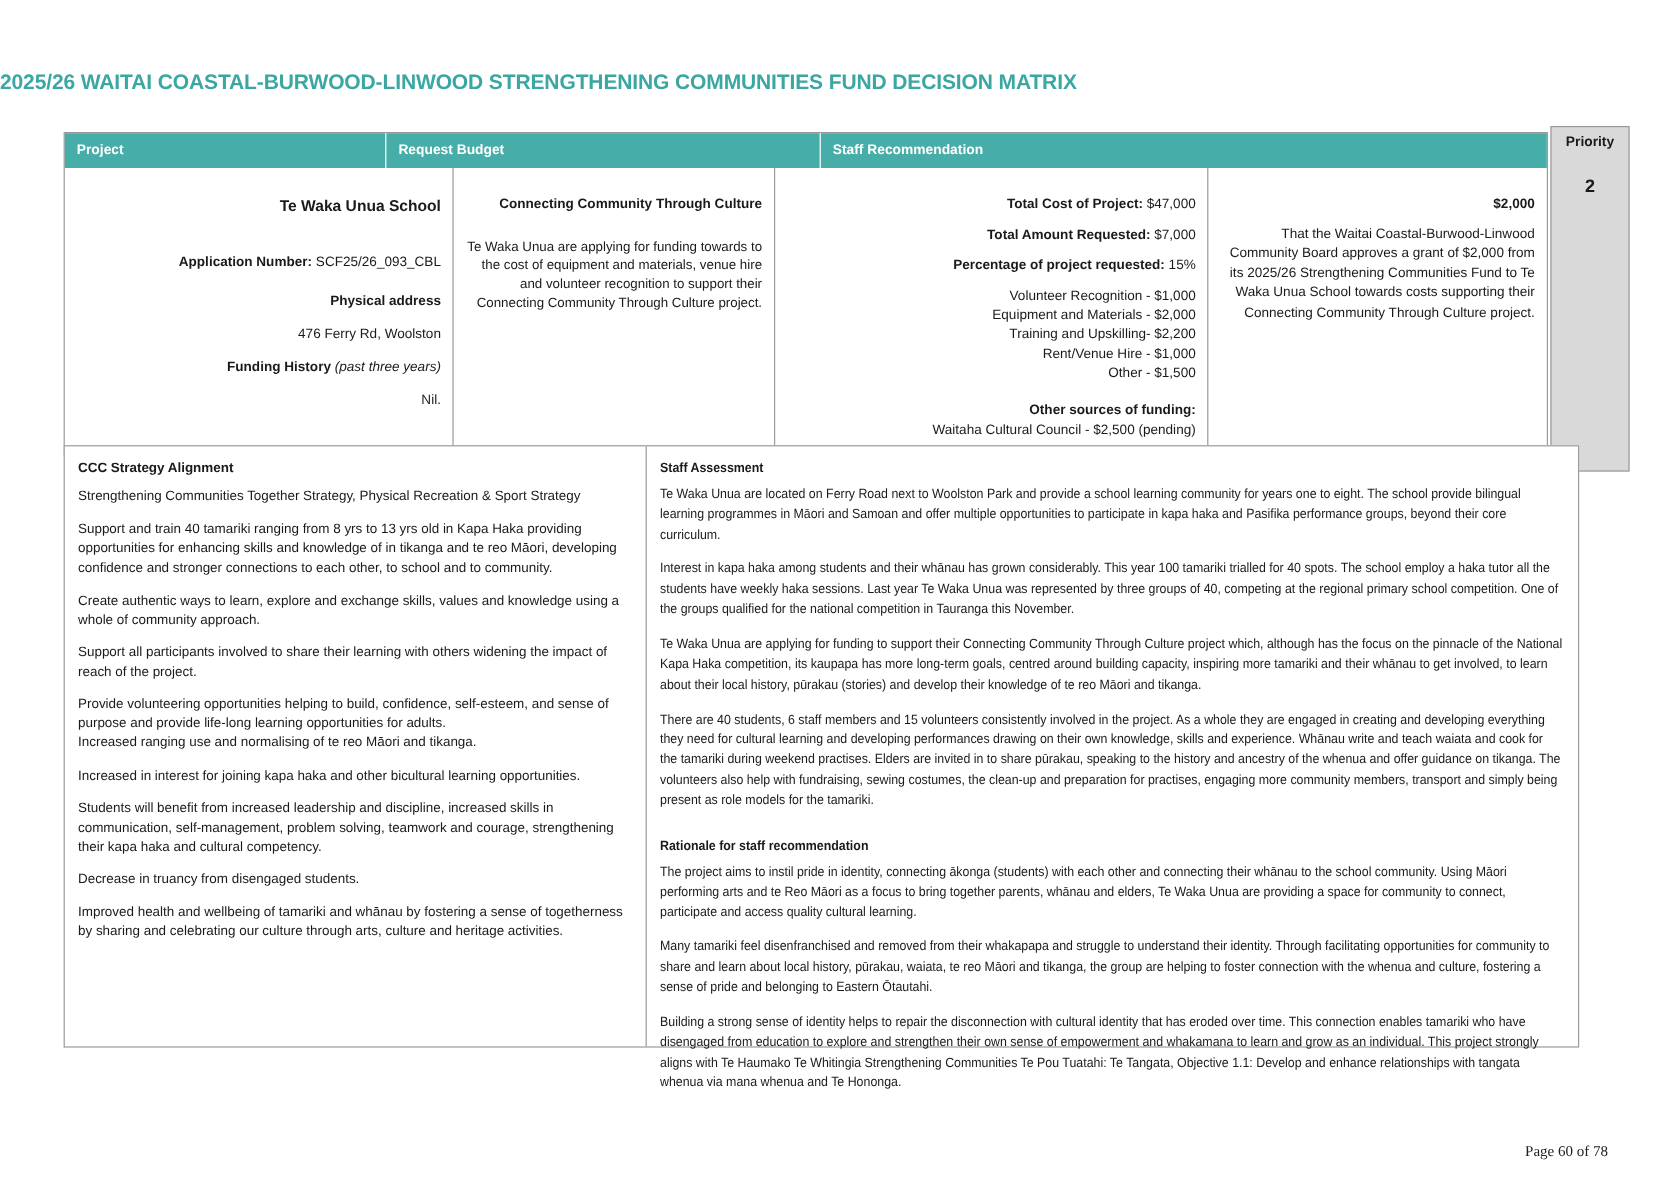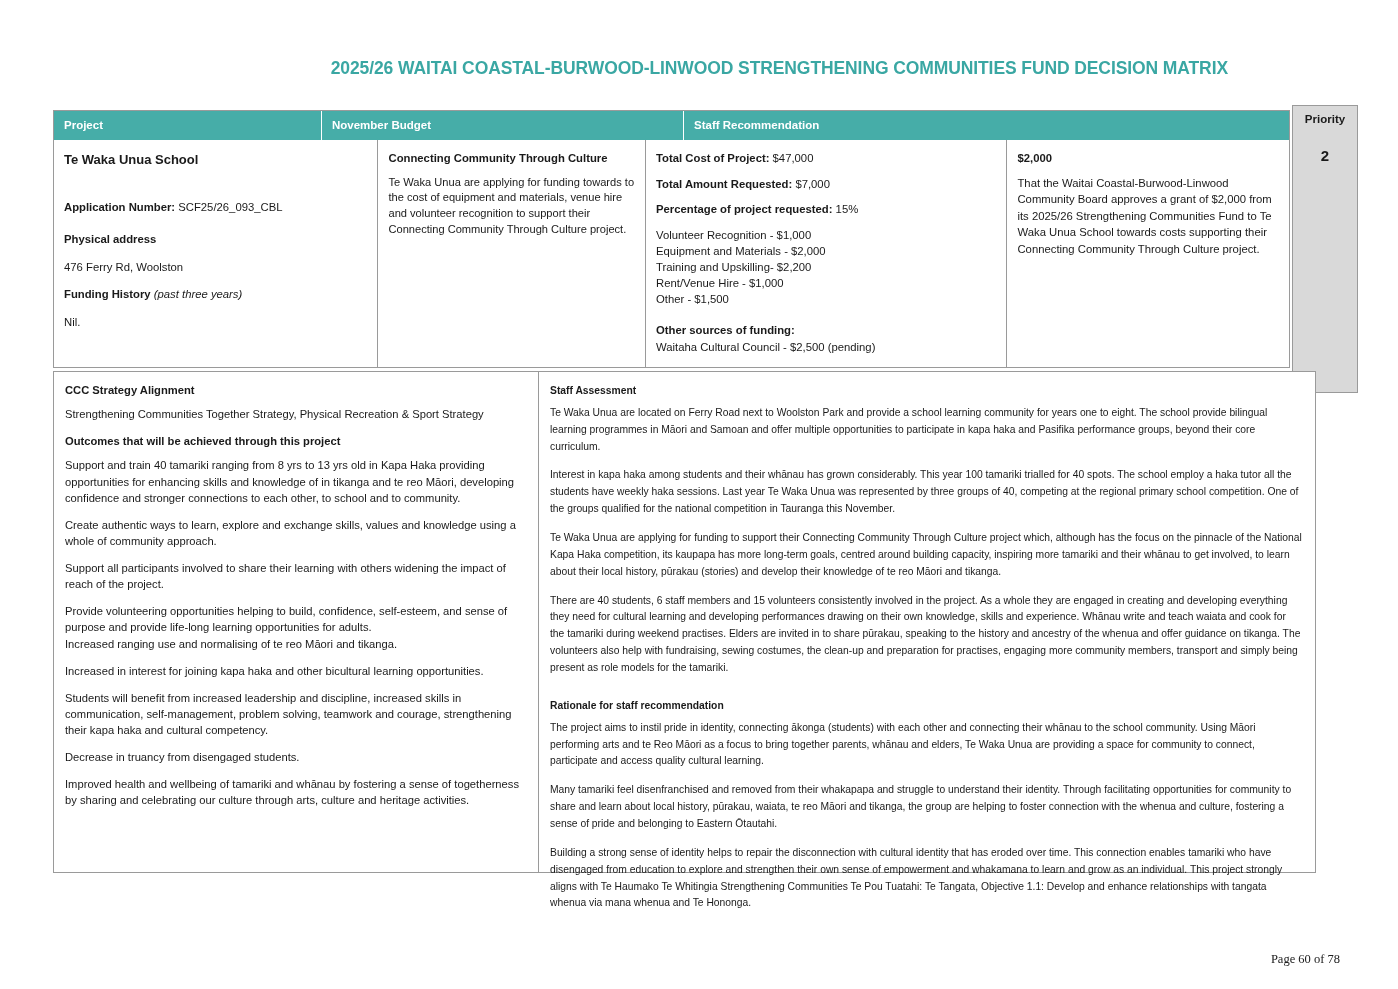--- a/index.html
+++ b/index.html
@@ -15,21 +15,21 @@
     width: 1398px;
     height: 989px;
     overflow: hidden;
   }
 
   
   .doc-title {
     position: absolute;
     left: 0; top: 58px;
     width: 1228px;
-    text-align: right;
+    text-align: left;
     font-size: 17.5px;
     font-weight: bold;
     letter-spacing: -0.1px;
     color: #3AA7A3;
   }
 
   
   .matrix {
     position: absolute;
     left: 53px; top: 110px;
@@ -51,38 +51,39 @@
     height: 29px;
     line-height: 29px;
     border-right: 1px solid #ffffff;
     overflow: hidden;
   }
   .matrix-head > div:last-child { border-right: none; }
 
   .matrix-body { display: flex; min-height: 210px; }
   .matrix-body > div {
     border-right: 1px solid #9a9a9a;
-    padding: 10px 10px 12px 10px;
+    padding: 22px 10px 12px 10px;
     font-size: 11.3px;
     line-height: 1.48;
+    text-align: right;
   }
   .matrix-body > div:last-child { border-right: none; }
 
   .c-org   { width: 325px; }
   .c-proj  { width: 268px; }
   .c-budg  { width: 362px; }
   .c-staff { width: 282px; }
 
   .org-title { font-weight: bold; font-size: 13px; margin-bottom: 30px; }
   .row-lbl { font-weight: bold; }
   .sp6 { height: 11px; }
   .sp10 { height: 15px; }
   .ital { font-style: italic; font-weight: normal; }
 
-  .proj-title { font-weight: bold; margin-bottom: 8px; font-size: 11.3px; }
+  .proj-title { font-weight: bold; margin-bottom: 20px; font-size: 11.3px; }
   .proj-desc { font-size: 11.1px; line-height: 1.42; }
 
   .budg-line { margin-bottom: 9px; }
   .budg-line:last-child { margin-bottom: 0; }
   .budg-sub { margin: 0; line-height: 1.42; }
 
   .staff-amt { font-weight: bold; margin-bottom: 8px; }
   .staff-text { line-height: 1.46; }
 
   
@@ -159,21 +160,21 @@
 <body>
 
 <div class="page">
 
   <div class="doc-title">2025/26 WAITAI COASTAL-BURWOOD-LINWOOD STRENGTHENING COMMUNITIES FUND DECISION MATRIX</div>
 
   <div class="matrix">
 
     <div class="matrix-head">
       <div class="c-proj">Project</div>
-      <div class="c-budg">November Budget</div>
+      <div class="c-budg">Request Budget</div>
       <div class="c-staff">Staff Recommendation</div>
     </div>
 
     <div class="matrix-body">
 
       <div class="c-org">
         <div class="org-title">Te Waka Unua School</div>
         <div>
           <span class="row-lbl">Application Number:</span>
           <span>SCF25/26_093_CBL</span>
@@ -230,21 +231,20 @@
   <div class="priority-box">
     <div class="priority-head">Priority</div>
     <div class="priority-val">2</div>
   </div>
 
   <div class="detail">
 
     <div class="detail-left">
       <div class="sec-h">CCC Strategy Alignment</div>
       <div class="para">Strengthening Communities Together Strategy, Physical Recreation &amp; Sport Strategy</div>
-      <div class="sec-h2">Outcomes that will be achieved through this project</div>
       <div class="para">Support and train 40 tamariki ranging from 8 yrs to 13 yrs old in Kapa Haka providing opportunities for enhancing skills and knowledge of in tikanga and te reo Māori, developing confidence and stronger connections to each other, to school and to community.</div>
       <div class="para">Create authentic ways to learn, explore and exchange skills, values and knowledge using a whole of community approach.</div>
       <div class="para">Support all participants involved to share their learning with others widening the impact of reach of the project.</div>
       <div class="para-tight">Provide volunteering opportunities helping to build, confidence, self-esteem, and sense of purpose and provide life-long learning opportunities for adults.</div>
       <div class="para">Increased ranging use and normalising of te reo Māori and tikanga.</div>
       <div class="para">Increased in interest for joining kapa haka and other bicultural learning opportunities.</div>
       <div class="para">Students will benefit from increased leadership and discipline, increased skills in communication, self-management, problem solving, teamwork and courage, strengthening their kapa haka and cultural competency.</div>
       <div class="para">Decrease in truancy from disengaged students.</div>
       <div class="para">Improved health and wellbeing of tamariki and whānau by fostering a sense of togetherness by sharing and celebrating our culture through arts, culture and heritage activities.</div>
     </div>

